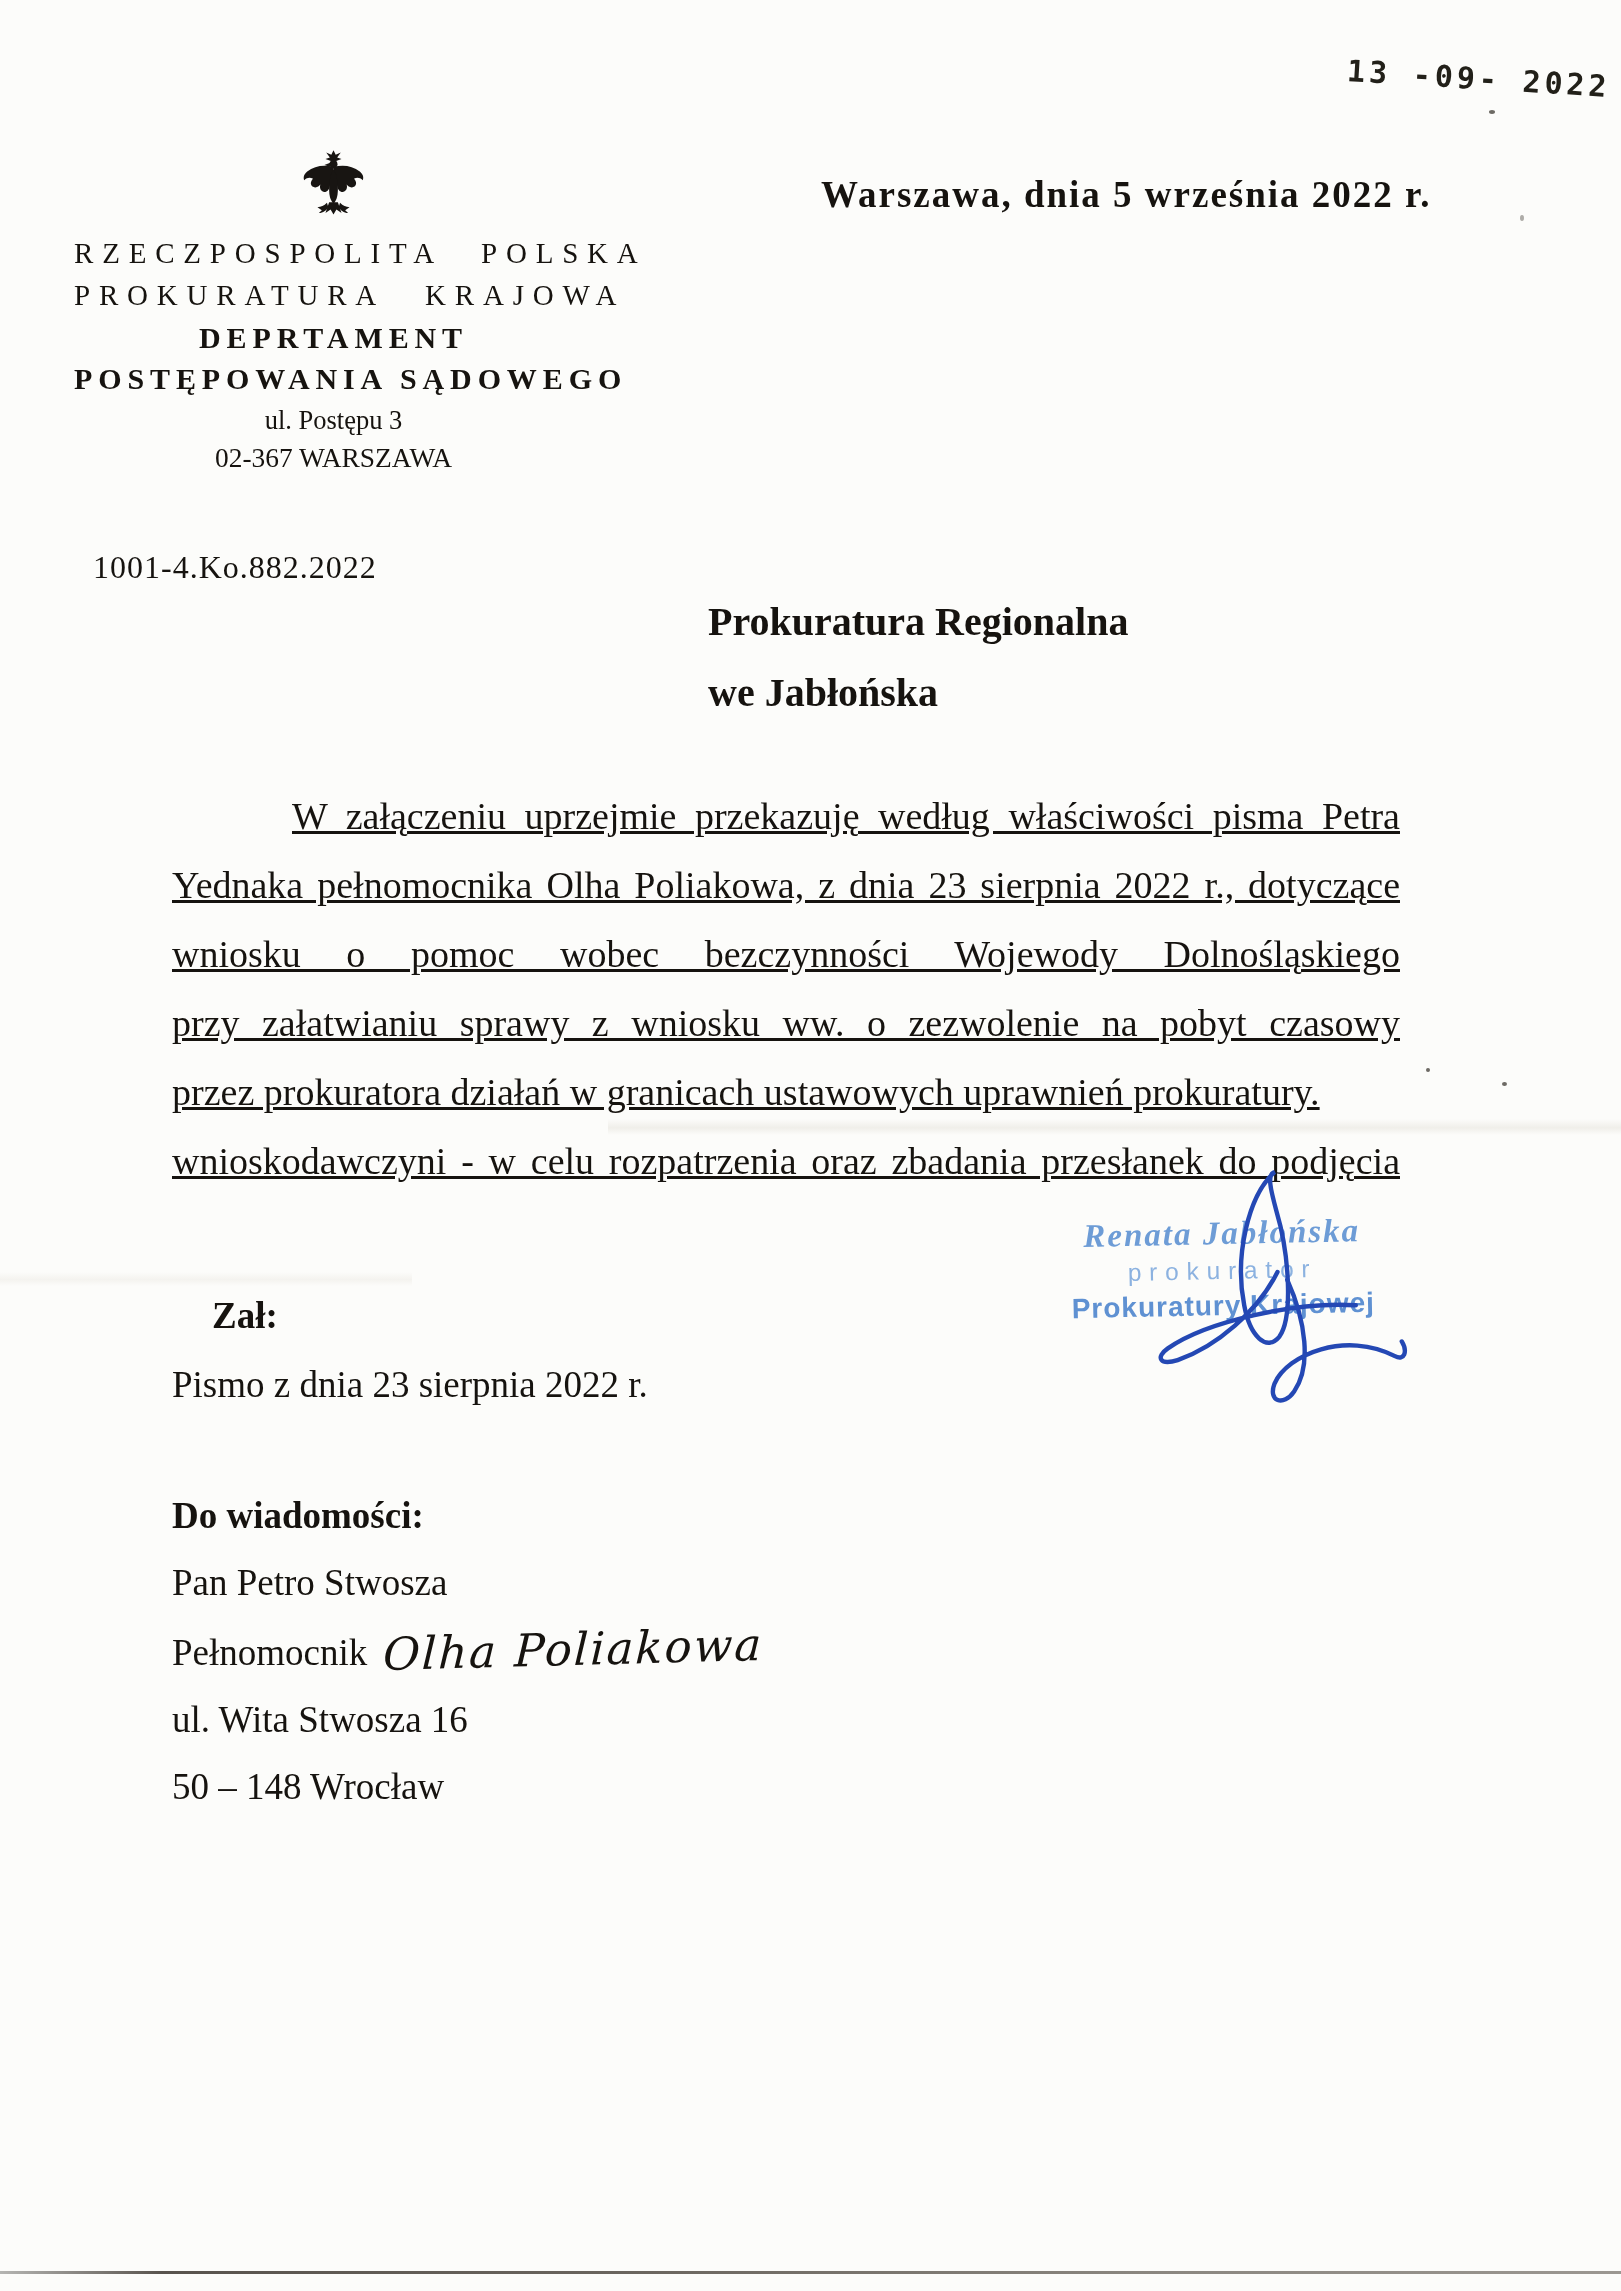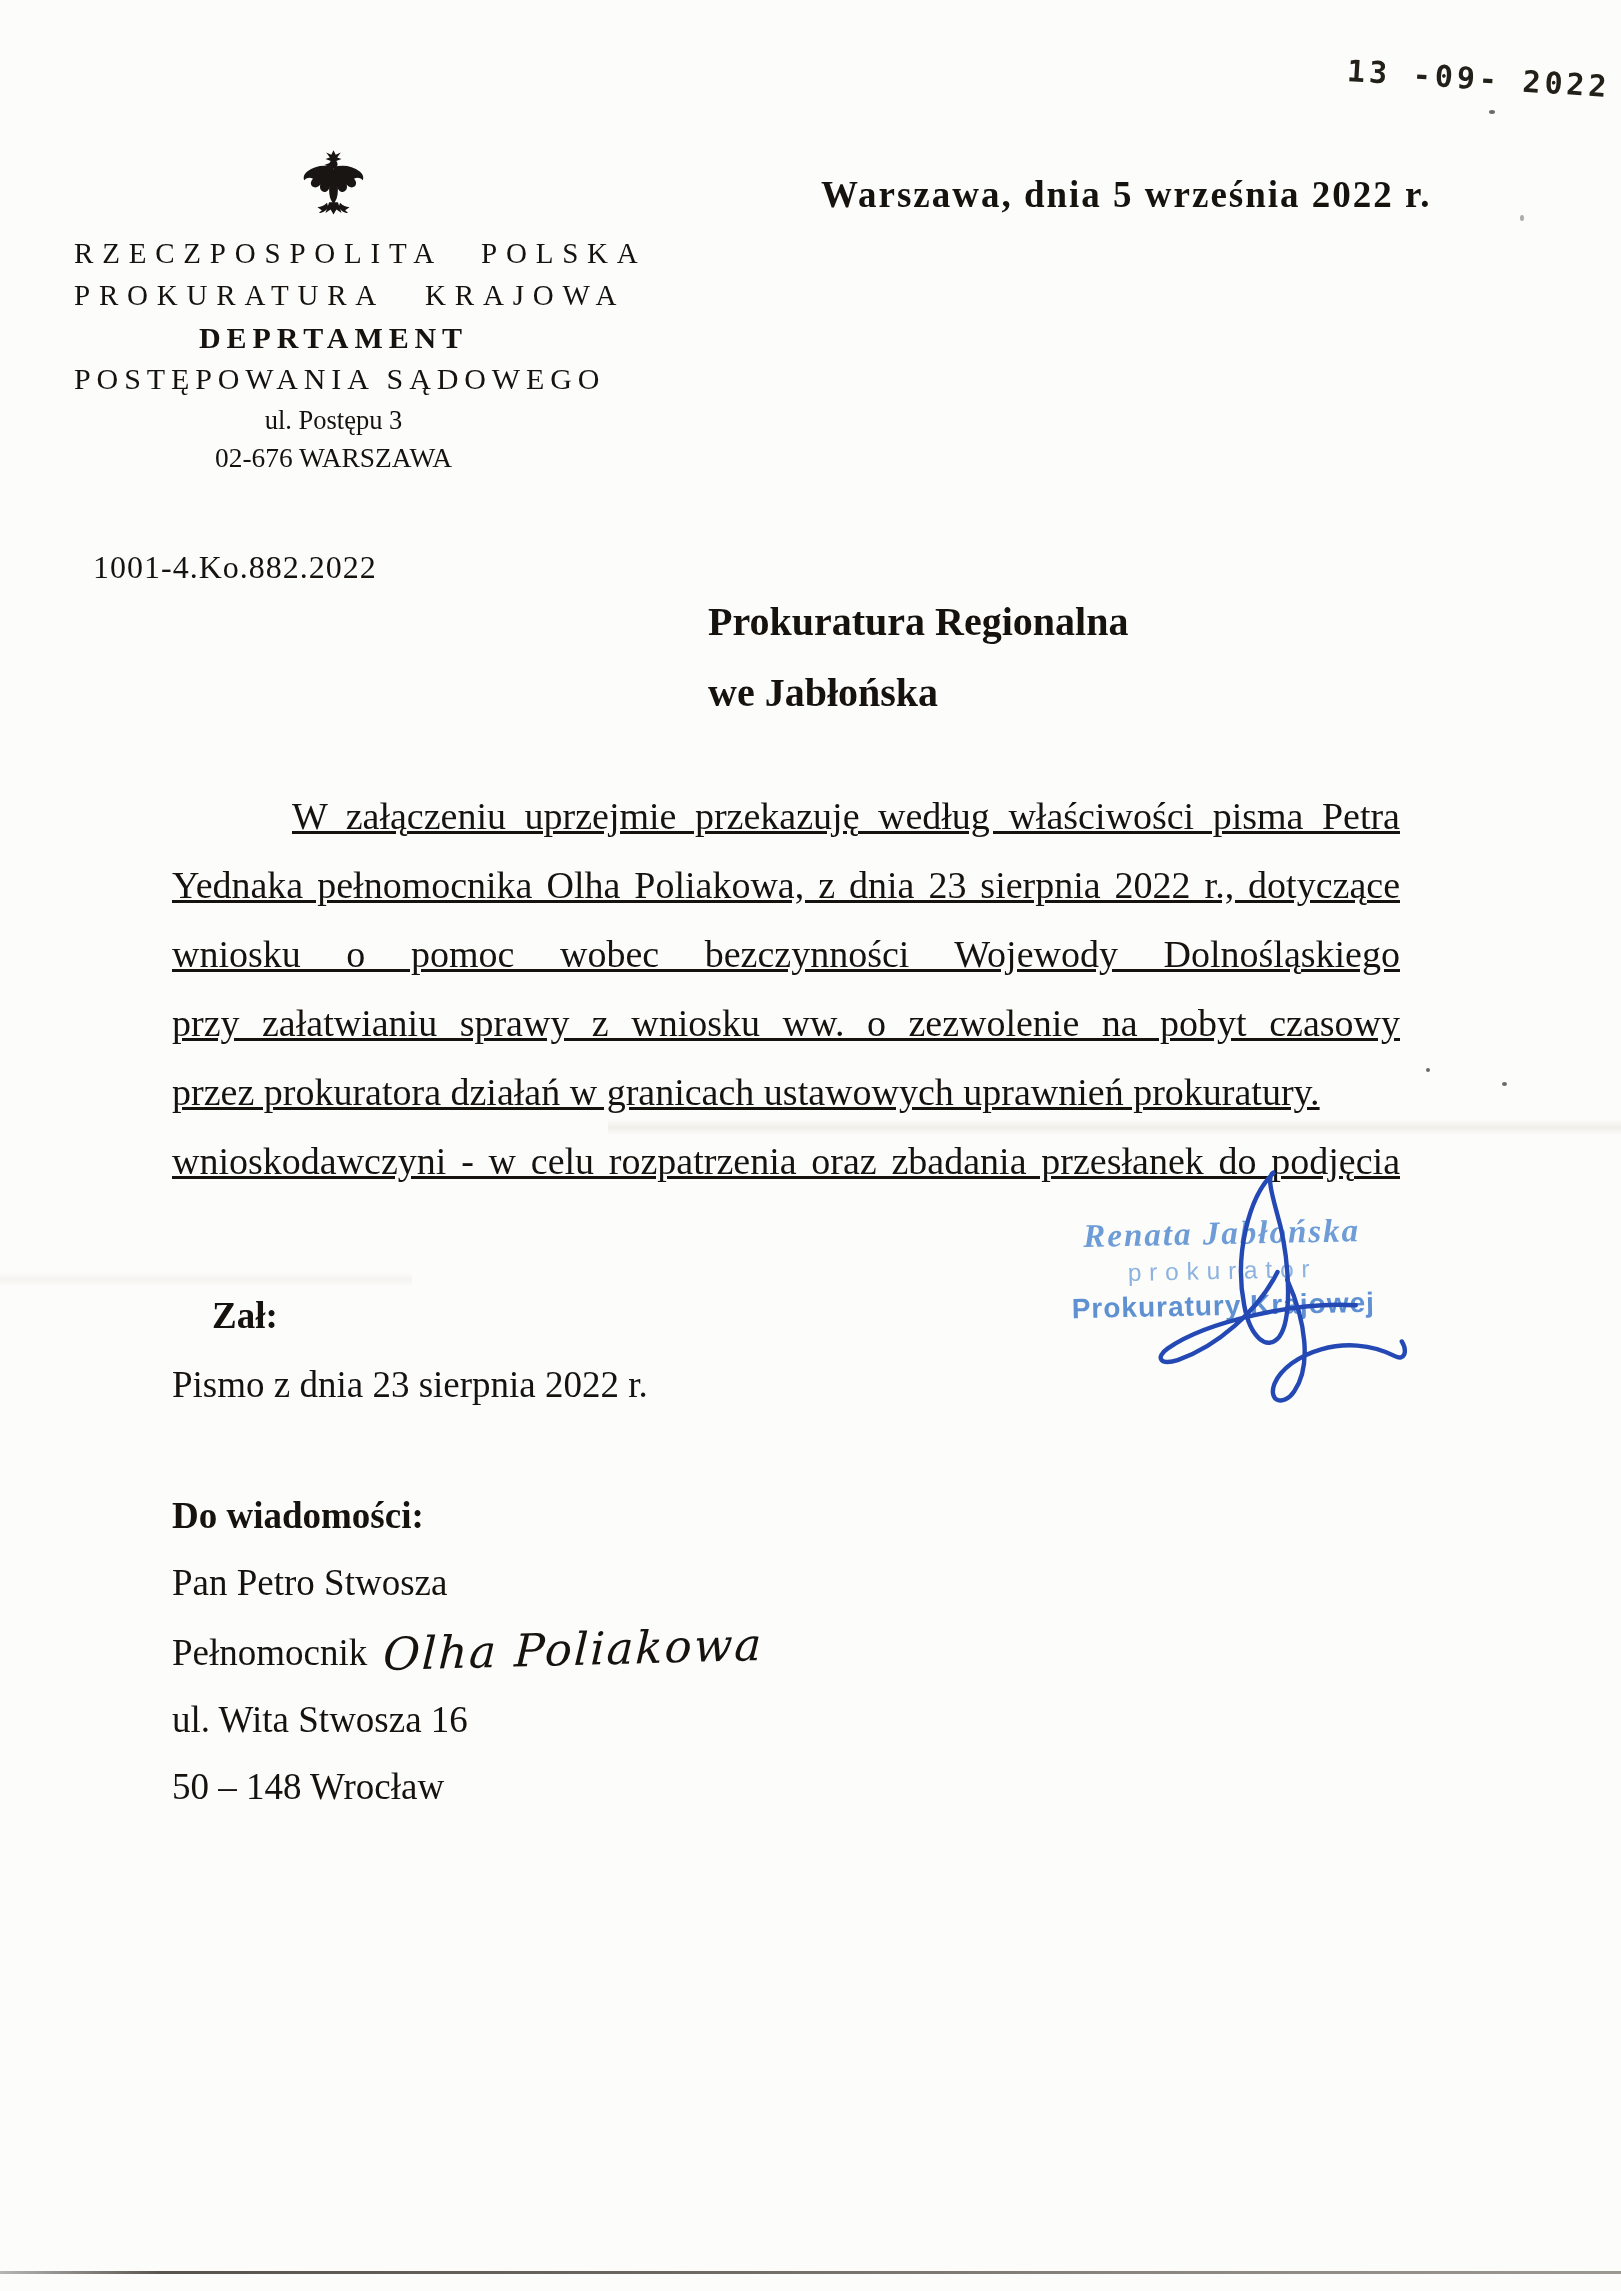--- a/index.html
+++ b/index.html
@@ -22,21 +22,21 @@
     transform:rotate(3.5deg);
     white-space:nowrap;
   }
 
   
   .letterhead { position:absolute; left:74px; top:147px; width:519px; text-align:center; }
   .eagle { display:block; margin:0 auto 5.9px auto; width:73px; height:84px; }
   .lh-country { font-size:29px; letter-spacing:8.8px; word-spacing:23.5px; white-space:nowrap; margin-top:5.9px; }
   .lh-inst    { font-size:29px; letter-spacing:8.8px; word-spacing:25.5px; white-space:nowrap; margin-top:8.8px; }
   .lh-dep1    { font-size:30px; font-weight:bold; letter-spacing:5.9px; margin-top:9.8px; }
-  .lh-dep2    { font-size:30px; font-weight:normal; letter-spacing:5.9px; margin-top:6.9px; white-space:nowrap; }
+  .lh-dep2    { font-size:30px; font-weight:bold; letter-spacing:5.9px; margin-top:6.9px; white-space:nowrap; }
   .lh-street  { font-size:26.5px; margin-top:8.8px; }
   .lh-city    { font-size:27.4px; margin-top:6.9px; }
 
   
   .dateline {
     position:absolute; left:821px; top:173px;
     font-size:37px; font-weight:bold; letter-spacing:2px; white-space:nowrap;
   }
 
   
@@ -114,21 +114,21 @@
         <path d="M44,73 L56,73 L61,88 L54,83 L50,90 L46,83 L39,88 Z"></path>
         <path d="M41,74 C37,78 33,80 28,80 L34,84 L30,88 C36,88 40,84 43,80 Z"></path>
         <path d="M59,74 C63,78 67,80 72,80 L66,84 L70,88 C64,88 60,84 57,80 Z"></path>
       </g>
     </svg>
     <div class="lh-country">RZECZPOSPOLITA POLSKA</div>
     <div class="lh-inst">PROKURATURA KRAJOWA</div>
     <div class="lh-dep1">DEPRTAMENT</div>
     <div class="lh-dep2">POSTĘPOWANIA SĄDOWEGO</div>
     <div class="lh-street">ul. Postępu 3</div>
-    <div class="lh-city">02-676 WARSZAWA</div>
+    <div class="lh-city">02-367 WARSZAWA</div>
   </div>
 
   <div class="dateline">Warszawa, dnia 5 września 2022 r.</div>
 
   <div class="refnum">1001-4.Ko.882.2022</div>
 
   <div class="addressee">
     <div class="line">Prokuratura Regionalna</div>
     <div class="line">we Jabłońska</div>
   </div>

